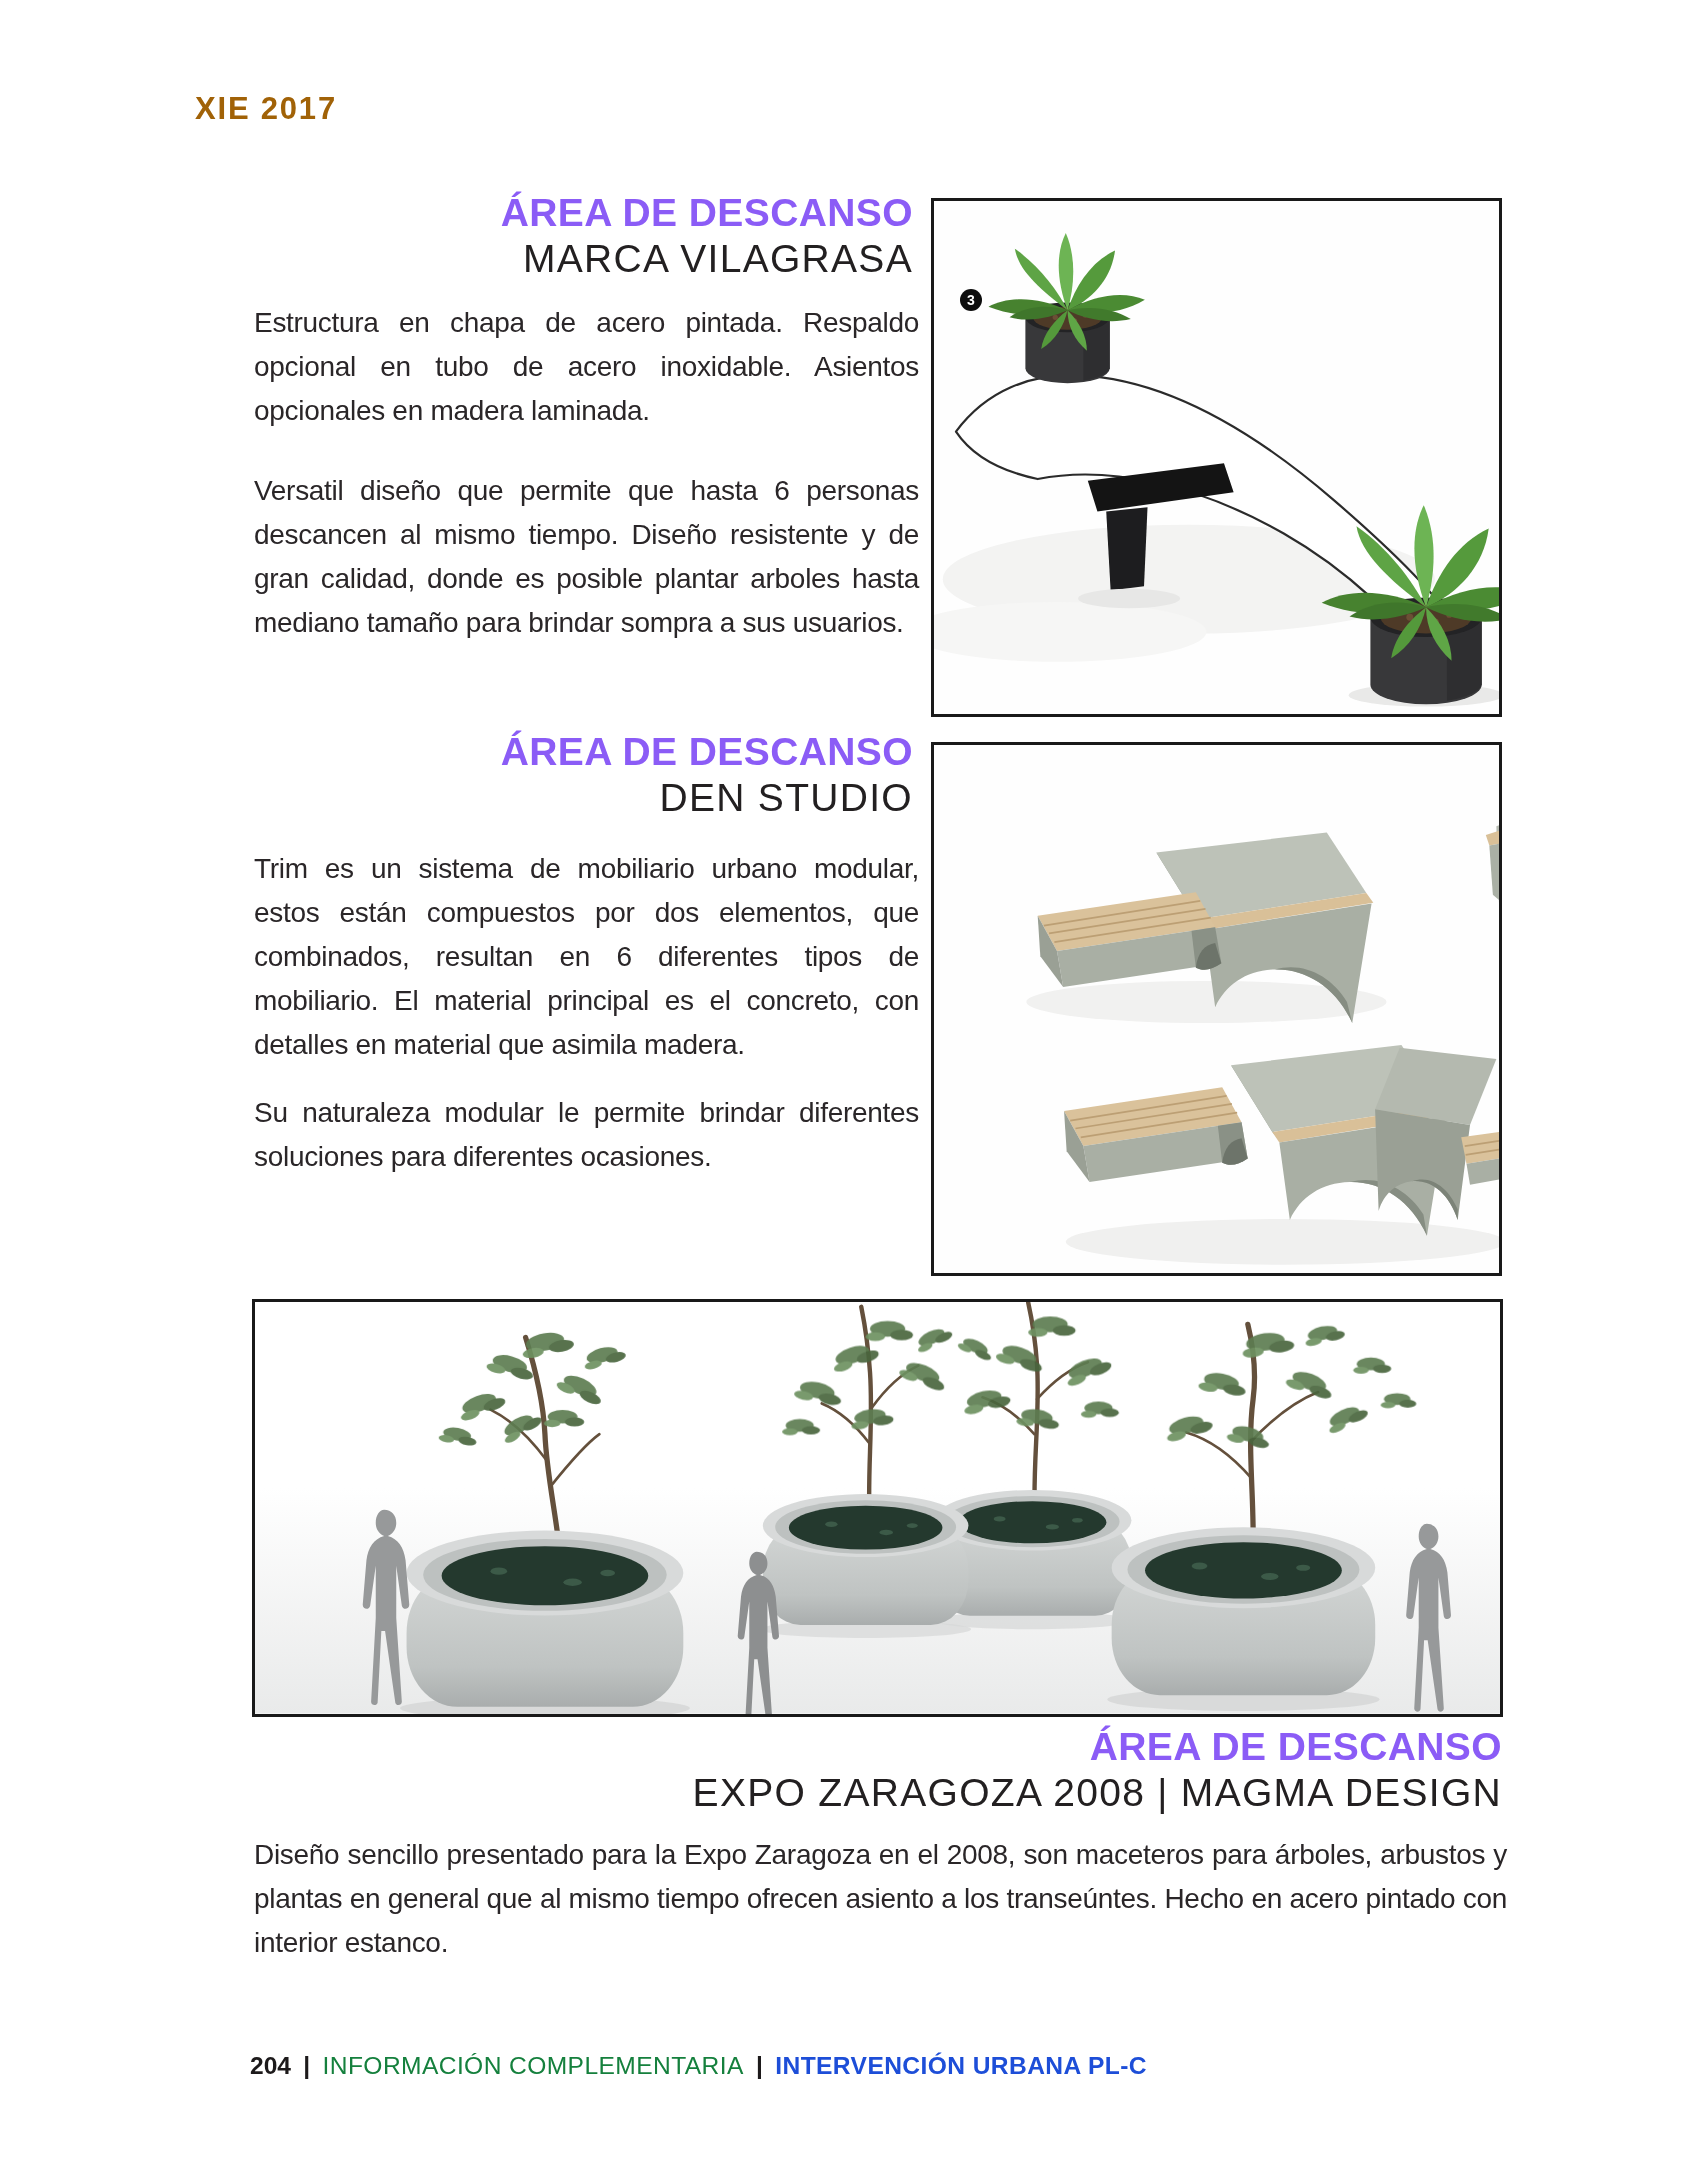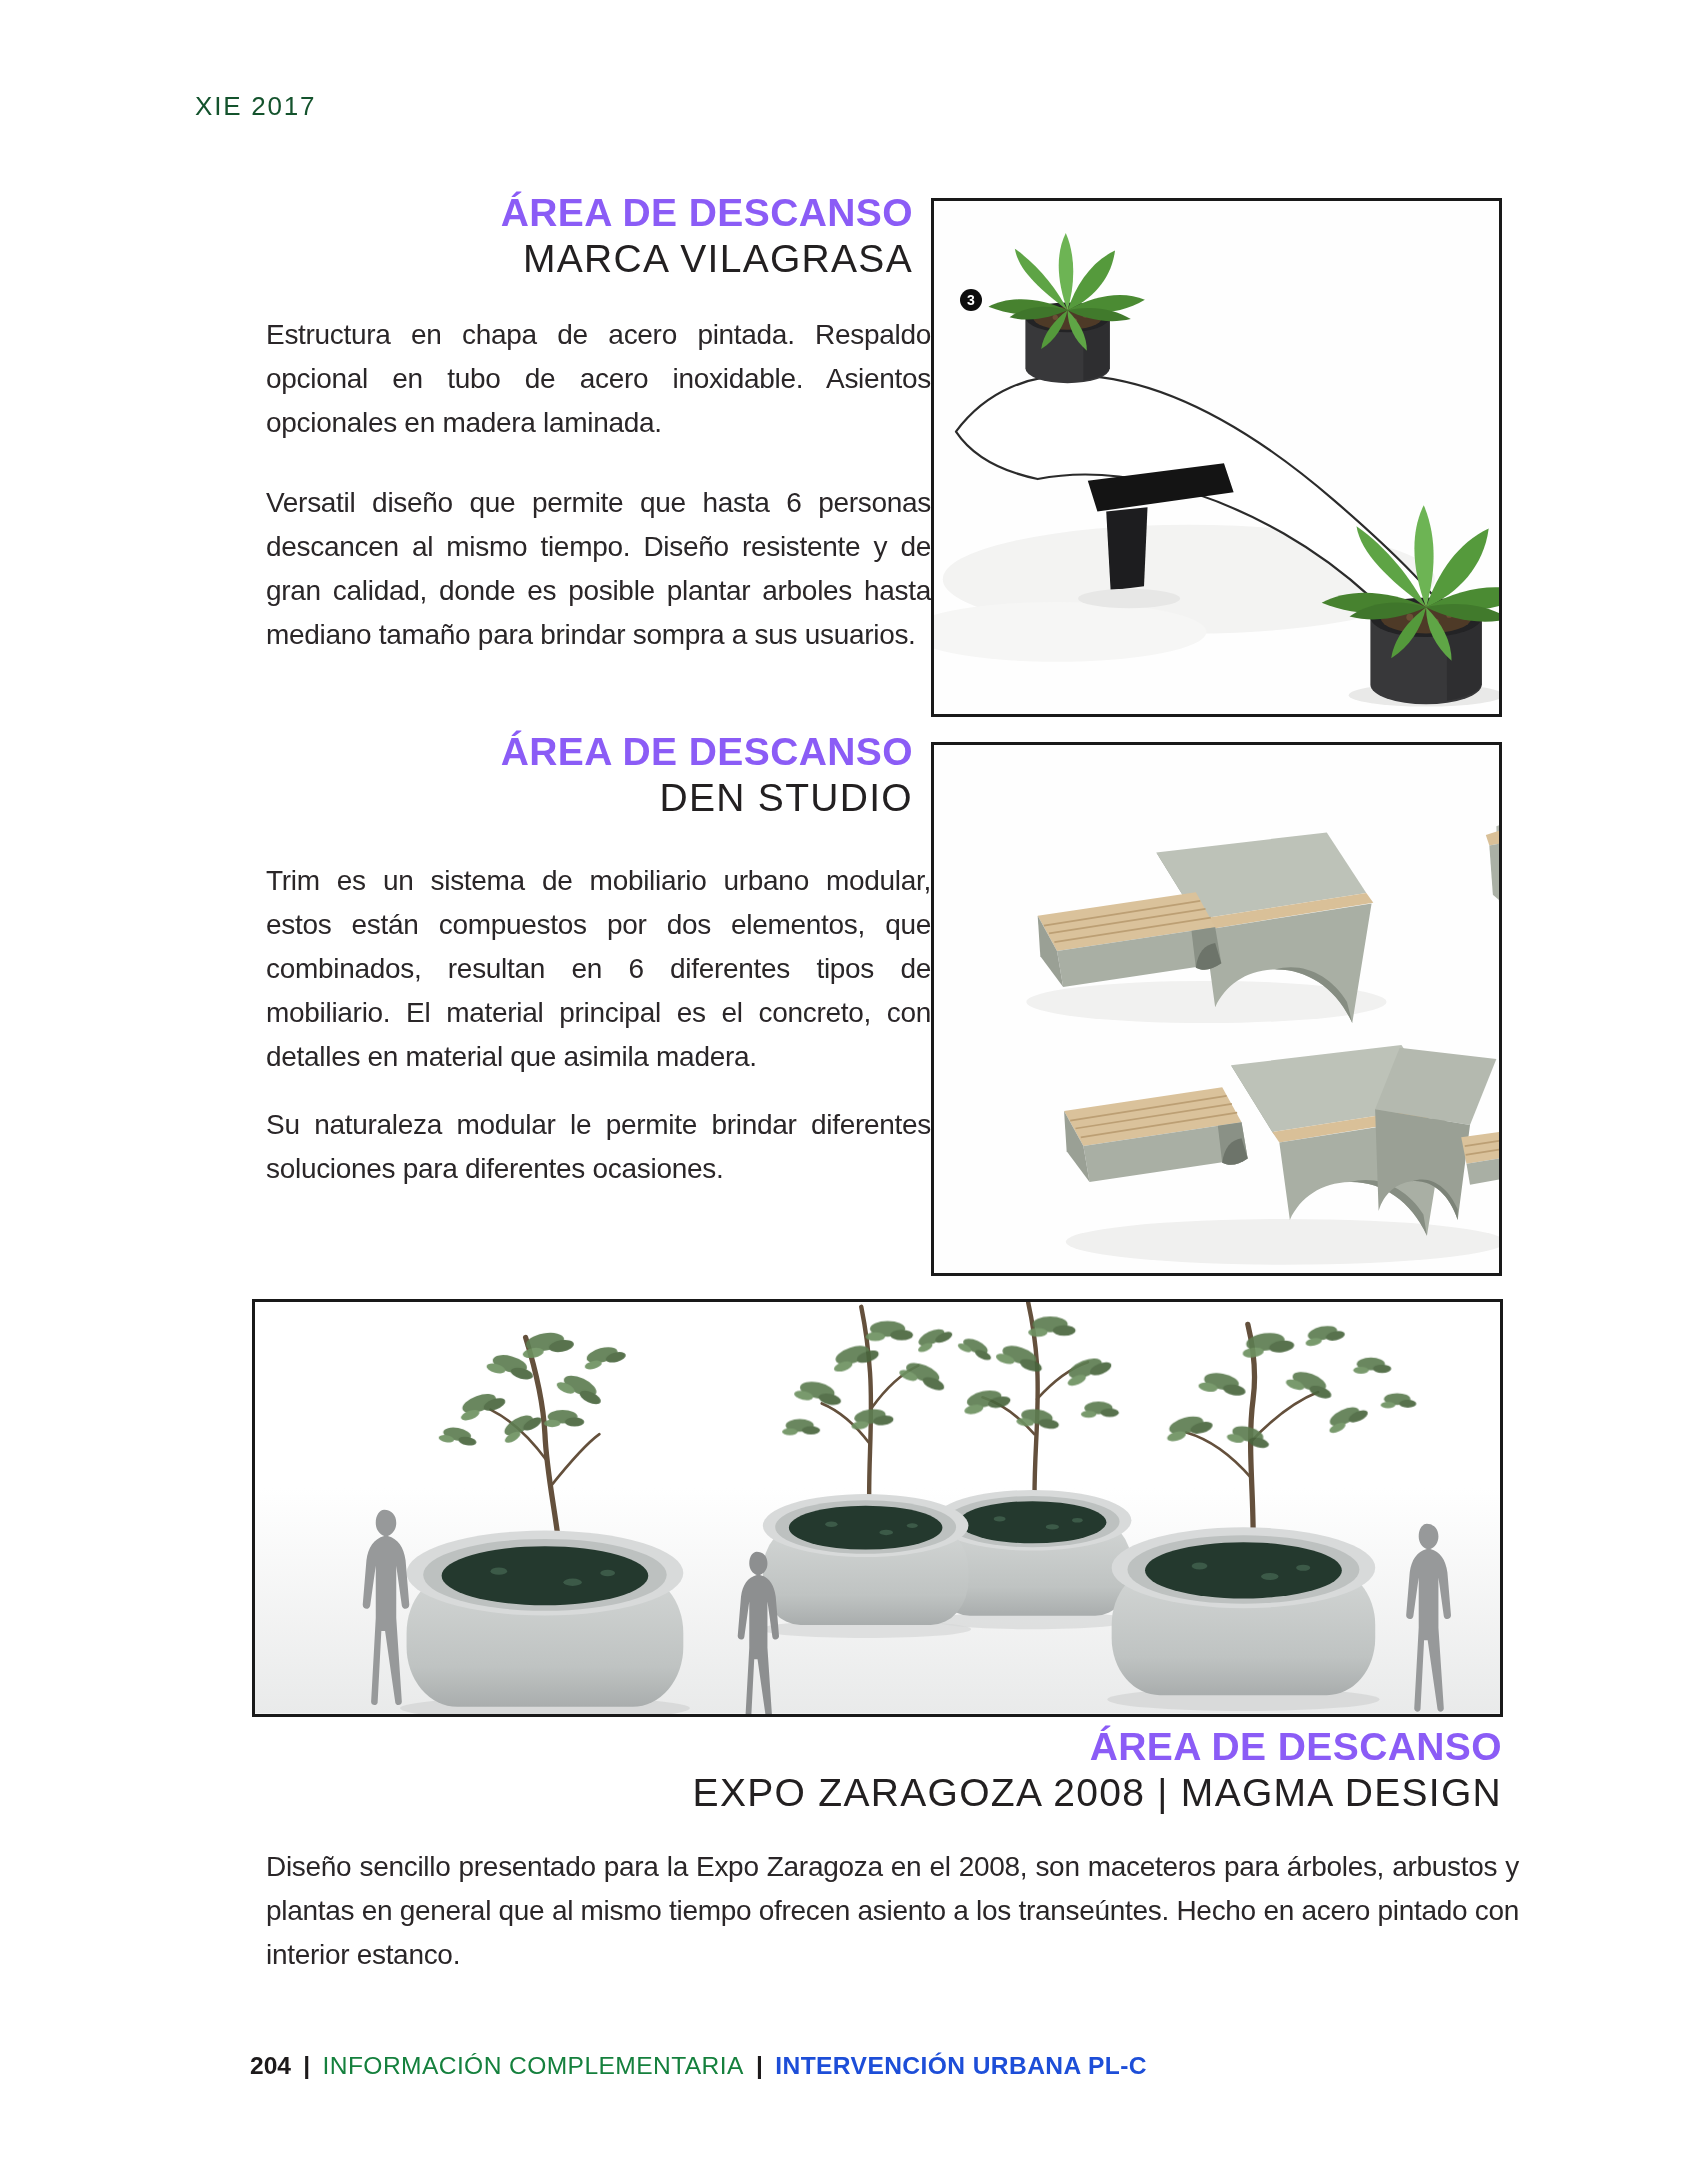--- a/index.html
+++ b/index.html
@@ -1,32 +1,32 @@
 <!DOCTYPE html>
 <html style="font-size:14px"><head>
 <meta charset="utf-8">
 <style>
   html,body{margin:0;padding:0;background:#ffffff;}
   .page{
     position:relative;width:1685px;height:2181px;background:#ffffff;
     font-family:"Liberation Sans",sans-serif;color:#231f20;overflow:hidden;
   }
   .running-head{
-    position:absolute;left:195px;top:91px;font-size:26px;letter-spacing:1.8px;
-    color:#14532d;font-weight:400;
+    position:absolute;left:195px;top:91px;font-size:31px;letter-spacing:1.8px;
+    color:#a16207;font-weight:700;
   }
   .sec-head{position:absolute;text-align:right;line-height:46px;}
   .sec-head .t{display:block;font-weight:700;font-size:39px;color:#8b5cf6;letter-spacing:0.4px;}
   .sec-head .s{display:block;font-weight:400;font-size:39px;color:#232021;letter-spacing:1.3px;margin-top:0;}
   .head-1{left:250px;right:772px;top:190px;}
   .head-2{left:250px;right:772px;top:729px;}
   .head-3{left:250px;right:183px;top:1724px;}
   .body-par{
     position:absolute;left:250px;width:665px;font-size:28px;line-height:44px;
-    text-align:justify;color:#2a2628;letter-spacing:-0.3px;margin:16px;
+    text-align:justify;color:#2a2628;letter-spacing:-0.3px;margin:4px;
   }
   .p11{top:297px;}
   .p12{top:465px;}
   .p21{top:843px;}
   .p22{top:1087px;}
   .p31{top:1829px;width:1253px;}
   .fig{
     position:absolute;border:3.5px solid #191919;background:#ffffff;
     box-sizing:border-box;overflow:hidden;
   }

